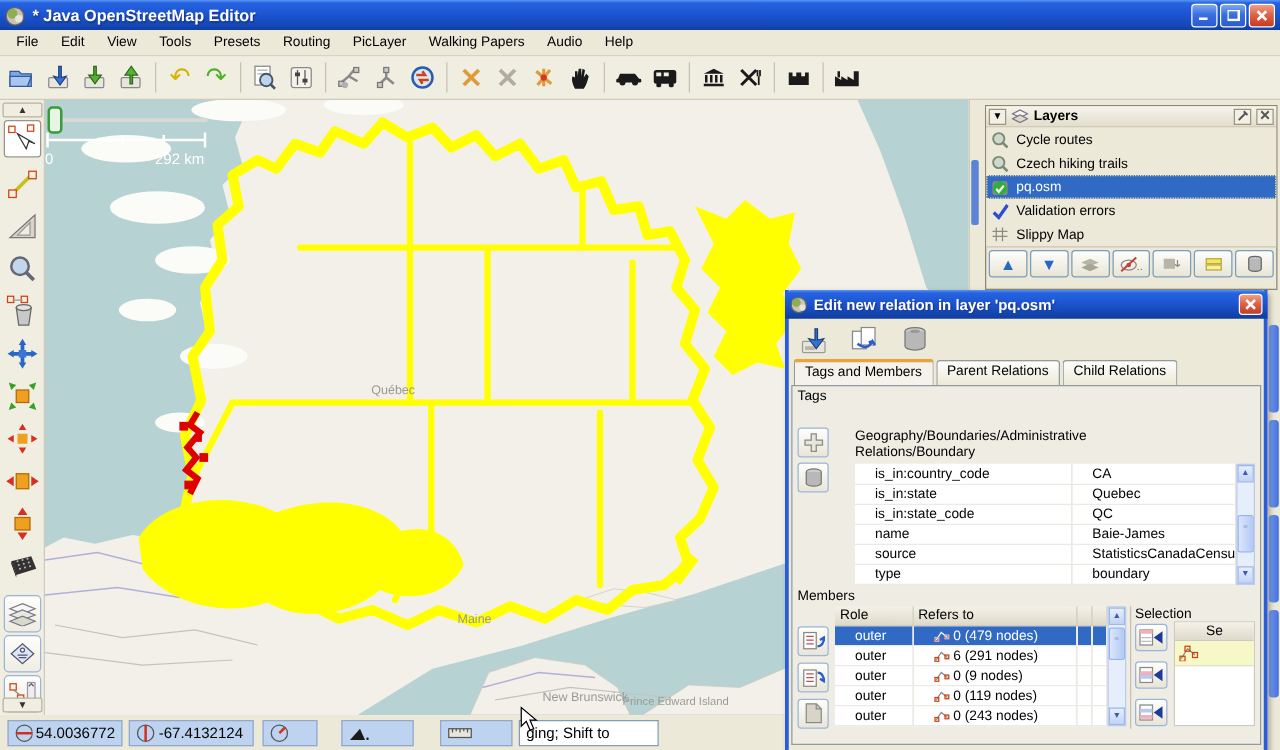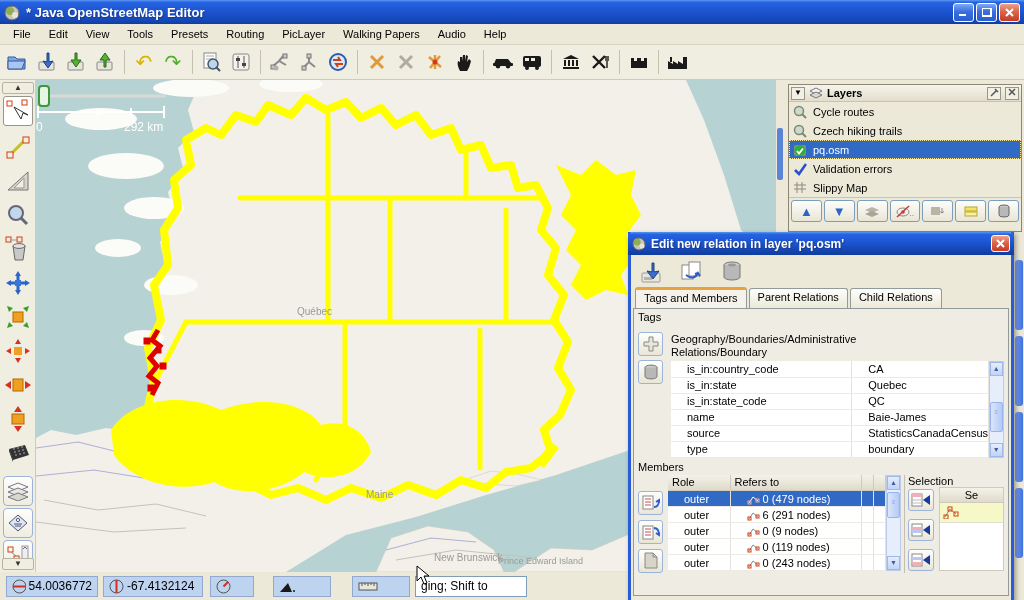--- a/index.html
+++ b/index.html
@@ -86,21 +86,21 @@
   .dlg-toolbar .tbtn { width:30px; height:28px; }
   .tabs { display:flex; padding-left:4px; height:20px; }
   .tab { border:1px solid #919b9c; border-bottom:none; border-radius:3px 3px 0 0;
     background:linear-gradient(180deg,#fefefc,#ece9d8); padding:2px 8px 0 8px; margin-right:2px;
     font-size:11px; height:20px; }
   .tab.active { background:#f4f2ea; border-top:3px solid #e8a33d; font-weight:normal; height:21px; margin-top:-1px; }
   .tab-panel { border:1px solid #919b9c; background:#efede3; margin:0 2px;
     height:288px; padding:2px 4px; position:relative; }
 
   .sec-label { font-size:11px; }
-  .tags-row { display:flex; gap:7px; margin-top:9px; }
+  .tags-row { display:flex; gap:20px; margin-top:19px; }
   .tagbtn-col { width:26px; display:flex; flex-direction:column; gap:4px; }
   .iconbtn { width:25px; height:24px; border:1px solid #9db4da; border-radius:3px;
     background:linear-gradient(180deg,#fefefc,#e9e5d6); display:flex; align-items:center; justify-content:center; padding:0; }
   .preset-text { font-size:11px; line-height:13px; padding-top:1px; }
 
   table.grid { border-collapse:collapse; background:#fff; width:100%; table-layout:fixed; }
   table.grid th { background:linear-gradient(180deg,#f4f2e8,#dedacb); font-weight:normal; text-align:left;
     border-right:1px solid #cfcabc; border-bottom:1px solid #cfcabc; padding:1px 4px; height:16px; font-size:11px; }
   table.grid td { border-right:1px solid #e4e2da; border-bottom:1px solid #eceae2; padding:0 16px;
     height:16px; font-size:11px; white-space:nowrap; overflow:hidden; }

